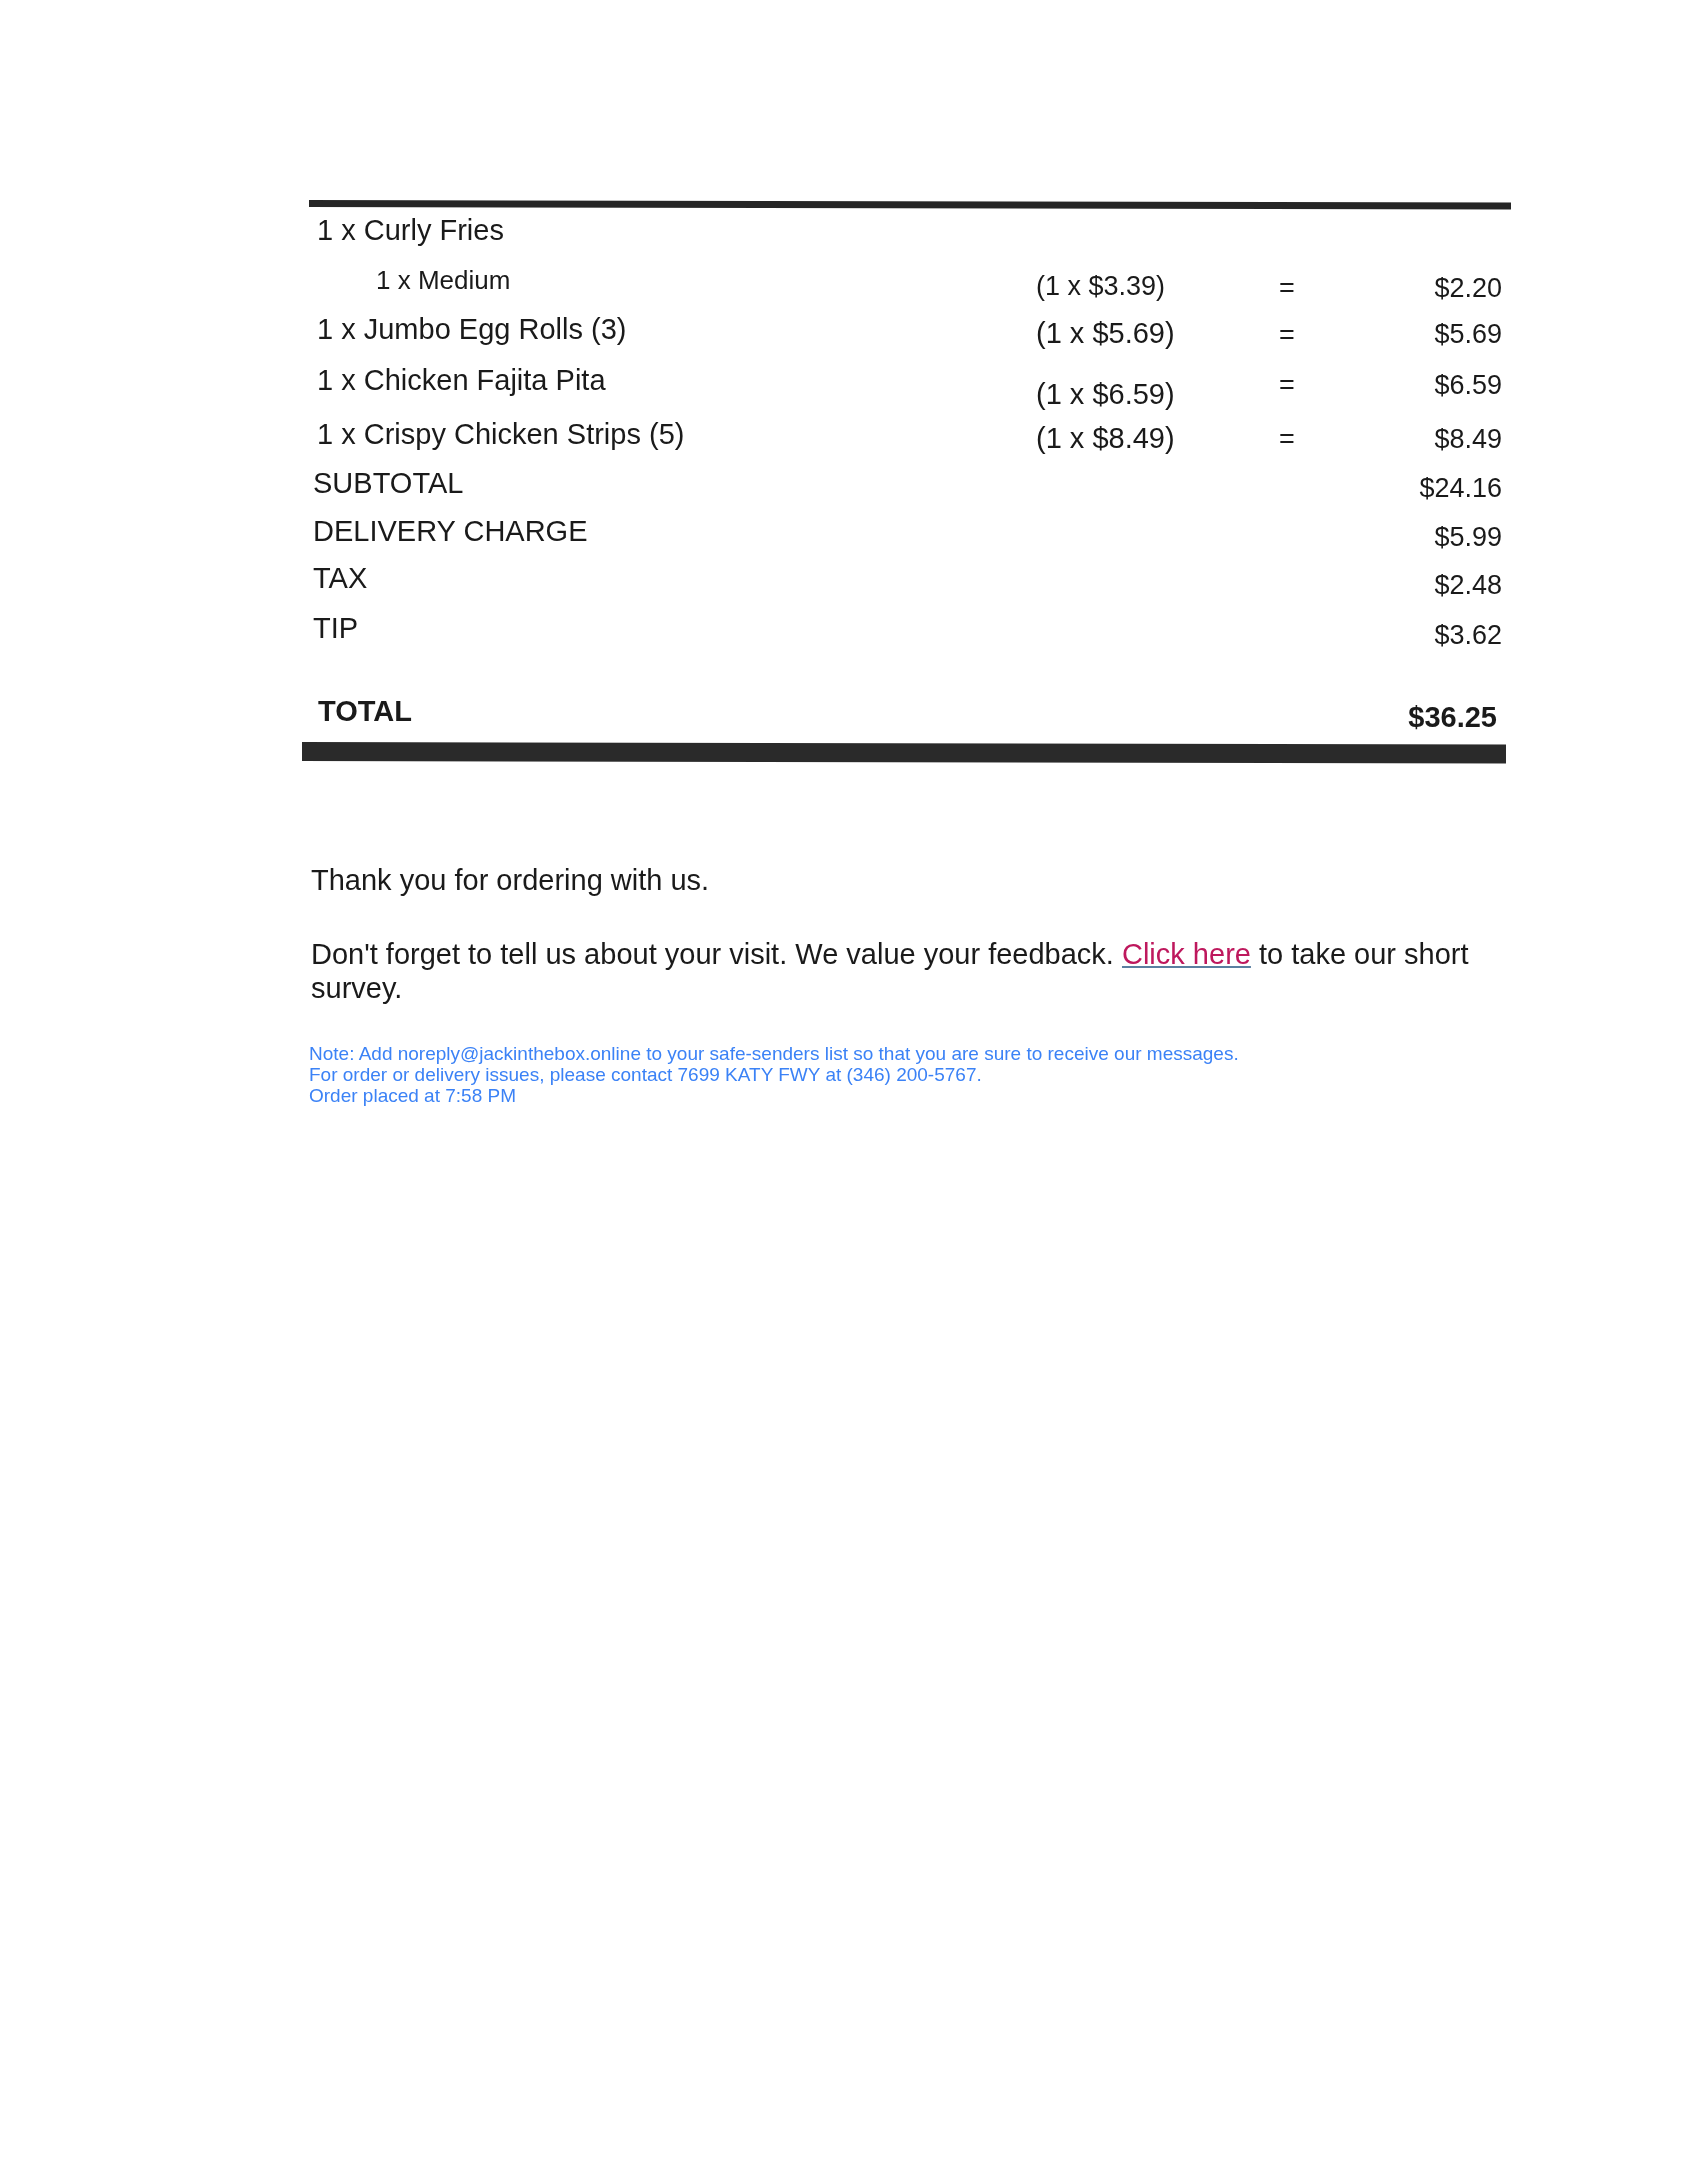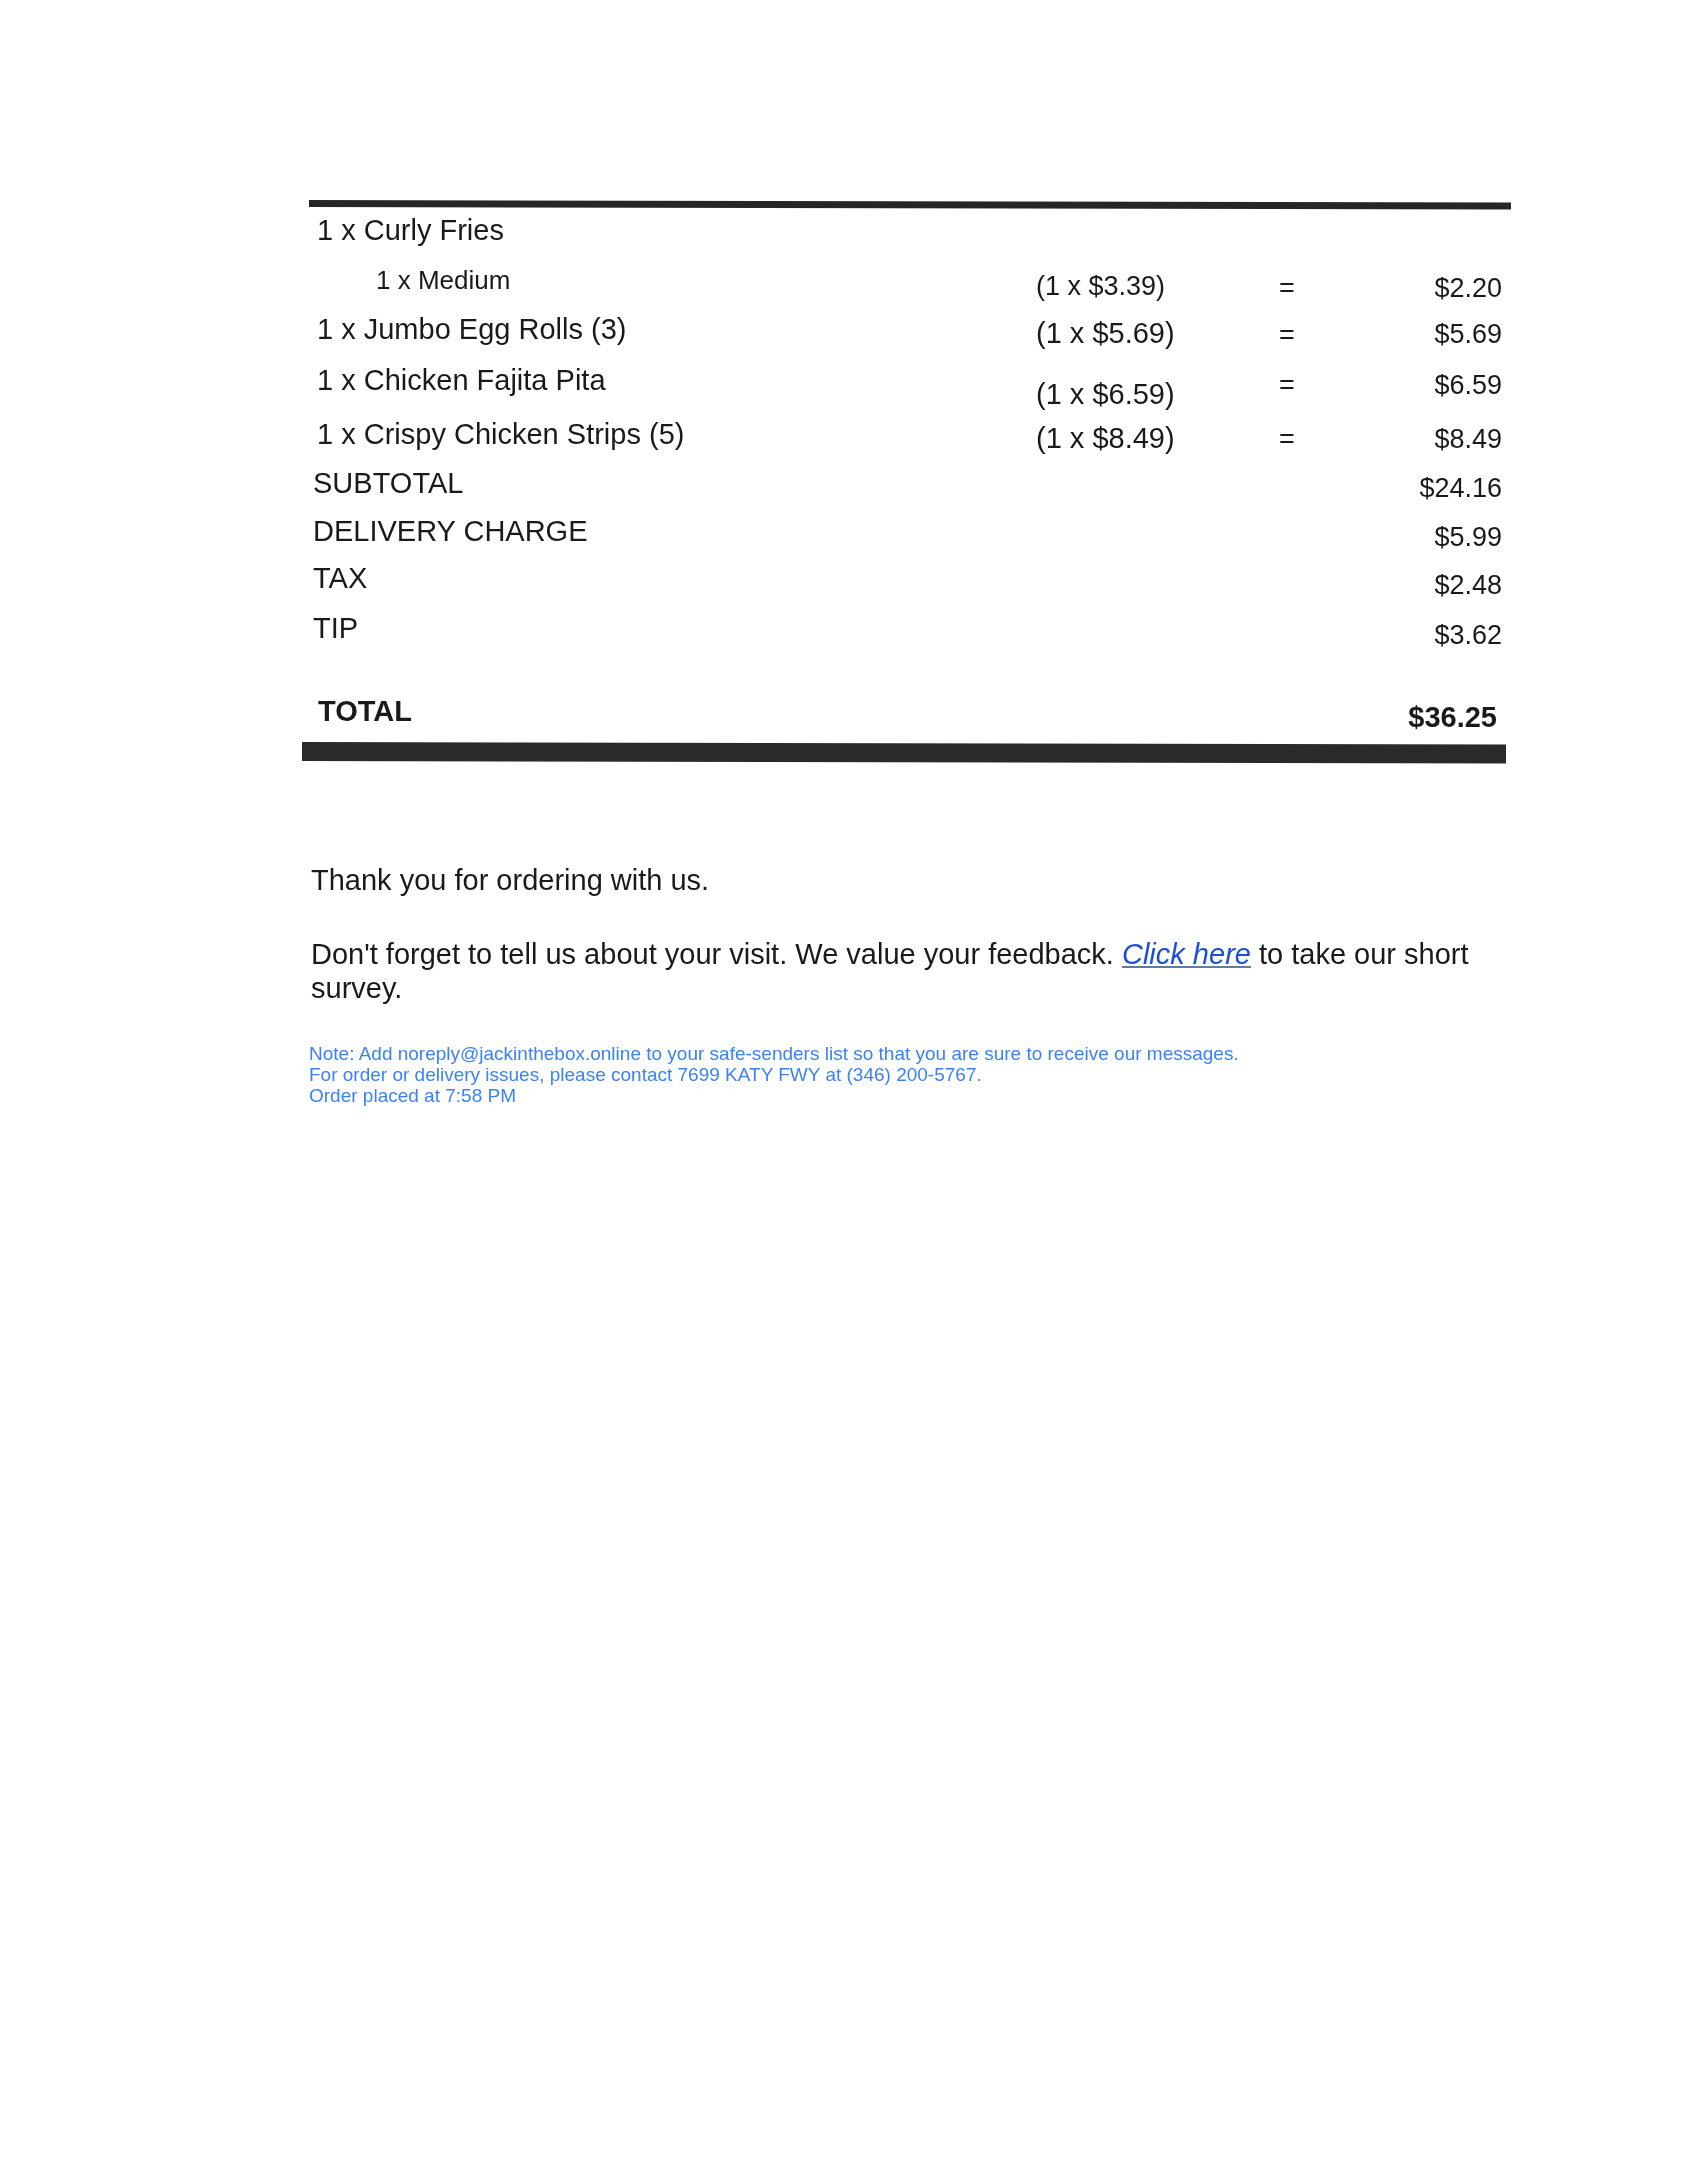--- a/index.html
+++ b/index.html
@@ -92,25 +92,24 @@
       position: absolute;
       left: 311px;
       font-size: 29px;
       color: #1a1a1a;
       line-height: 34px;
     }
     .msg-feedback {
       width: 1228px;
     }
     .survey-link {
-      color: #1d4ed8;
+      color: #be185d;
       text-decoration: underline;
       text-decoration-color: #5a7fa0;
       cursor: pointer;
-      font-style: italic;
     }
     .note {
       position: absolute;
       left: 309px;
       font-size: 19px;
       line-height: 21px;
       color: #3b82f6;
       white-space: nowrap;
     }
   </style>

